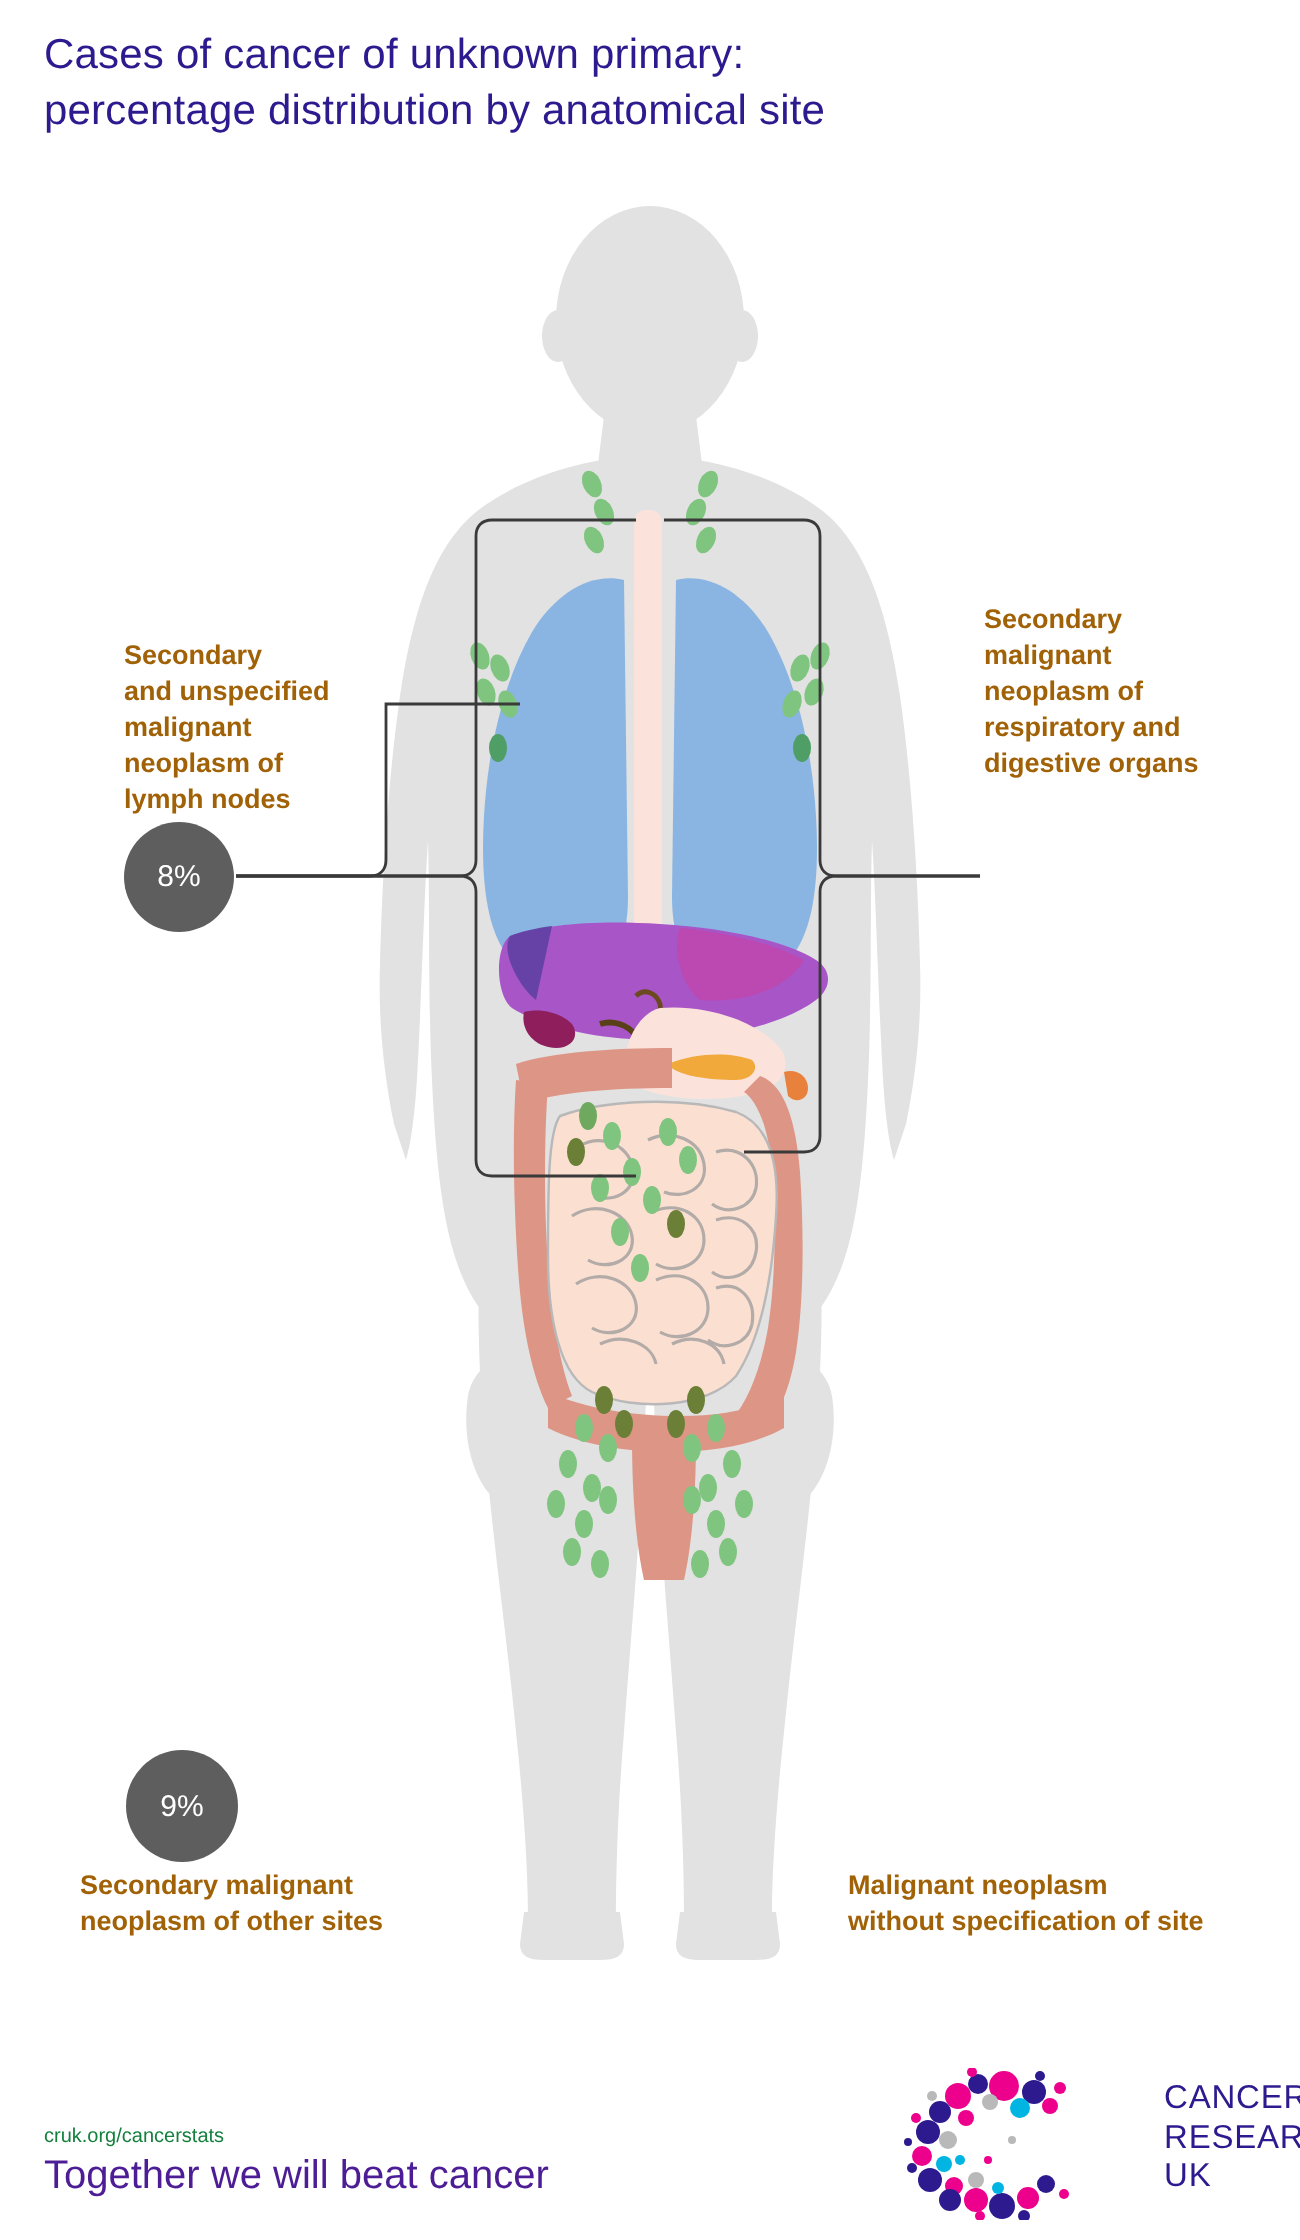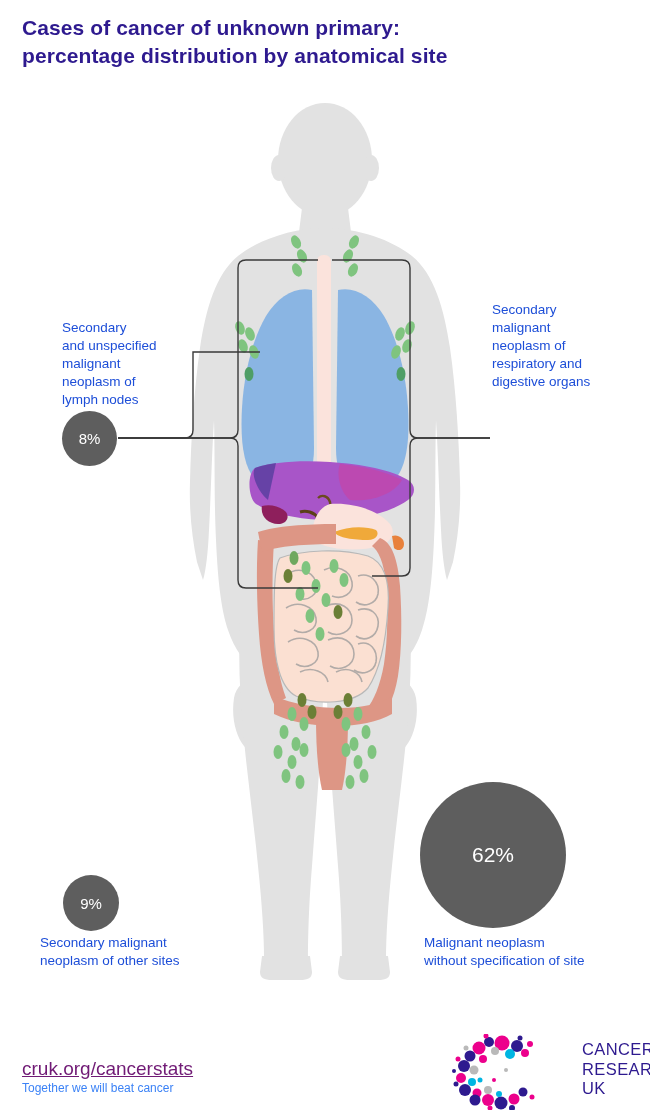--- a/index.html
+++ b/index.html
@@ -6,21 +6,21 @@
   body{
     width:650px;height:1120px;background:#ffffff;
     font-family:"Liberation Sans","DejaVu Sans",sans-serif;
     position:relative;overflow:hidden;
   }
   .stage{position:absolute;inset:0;}
 
   
   #title{
     position:absolute;left:22px;top:14px;width:600px;
-    color:#2e1a8f;font-size:21px;line-height:28px;font-weight:700;
+    color:#2e1a8f;font-size:21px;line-height:28px;font-weight:400;
     letter-spacing:.1px;white-space:pre-line;
   }
 
   
   #figure{position:absolute;left:0;top:100px;width:650px;height:880px;}
   #figure svg{display:block;}
 
   
   #connectors{position:absolute;left:0;top:0;width:650px;height:1120px;pointer-events:none;}
 
@@ -29,30 +29,30 @@
     position:absolute;border-radius:50%;background:#5e5e5e;
     display:flex;align-items:center;justify-content:center;
     color:#ffffff;font-weight:400;
   }
   #bubble-lymph{left:62px;top:411px;width:55px;height:55px;font-size:15px;}
   #bubble-resp{left:492px;top:398px;width:81px;height:81px;font-size:17px;}
   #bubble-other{left:63px;top:875px;width:56px;height:56px;font-size:15px;}
   #bubble-unspec{left:420px;top:782px;width:146px;height:146px;font-size:21px;}
 
   
-  .label{position:absolute;color:#1d4ed8;font-size:13.5px;line-height:18px;white-space:pre-line;}
+  .label{position:absolute;color:#a16207;font-size:13.5px;line-height:18px;white-space:pre-line;font-weight:bold;}
   #label-lymph{left:62px;top:319px;width:140px;}
   #label-resp{left:492px;top:301px;width:150px;}
   #label-other{left:40px;top:934px;width:230px;}
   #label-unspec{left:424px;top:934px;width:220px;}
 
   
   #footer{position:absolute;left:0;top:1022px;width:650px;height:98px;}
-  #footer-url{position:absolute;left:22px;top:38px;color:#701a75;font-size:19px;line-height:18px;text-decoration:underline;}
-  #footer-tagline{position:absolute;left:22px;top:56px;color:#3b82f6;font-size:12px;line-height:20px;}
+  #footer-url{position:absolute;left:22px;top:38px;color:#15803d;font-size:10px;line-height:18px;}
+  #footer-tagline{position:absolute;left:22px;top:56px;color:#4c1d95;font-size:20px;line-height:20px;}
   #logo{position:absolute;left:450px;top:12px;width:190px;height:76px;}
   #logo-wordmark{
     position:absolute;left:100px;top:6px;color:#2e1a8f;
     font-size:16.5px;line-height:19.5px;letter-spacing:.4px;white-space:pre-line;margin-left:32px;
   }
 </style>
 </head>
 <body>
 
 <div class="stage">
@@ -293,21 +293,20 @@
 neoplasm of
 respiratory and
 digestive organs</div>
   <div class="label" id="label-other">Secondary malignant
 neoplasm of other sites</div>
   <div class="label" id="label-unspec">Malignant neoplasm
 without specification of site</div>
 
   <div class="bubble" id="bubble-lymph">8%</div>
   <div class="bubble" id="bubble-other">9%</div>
-  <div class="bubble" id="bubble-unspec">62%</div>
 
   <div id="footer">
     <div id="footer-url">cruk.org/cancerstats</div>
     <div id="footer-tagline">Together we will beat cancer</div>
 
     <div id="logo">
       <svg width="100" height="76" viewBox="0 0 100 76" xmlns="http://www.w3.org/2000/svg">
         <g>
           <circle cx="52" cy="9" r="7.5" fill="#ec008c"></circle>
           <circle cx="67" cy="12" r="6" fill="#2e1a8f"></circle>

